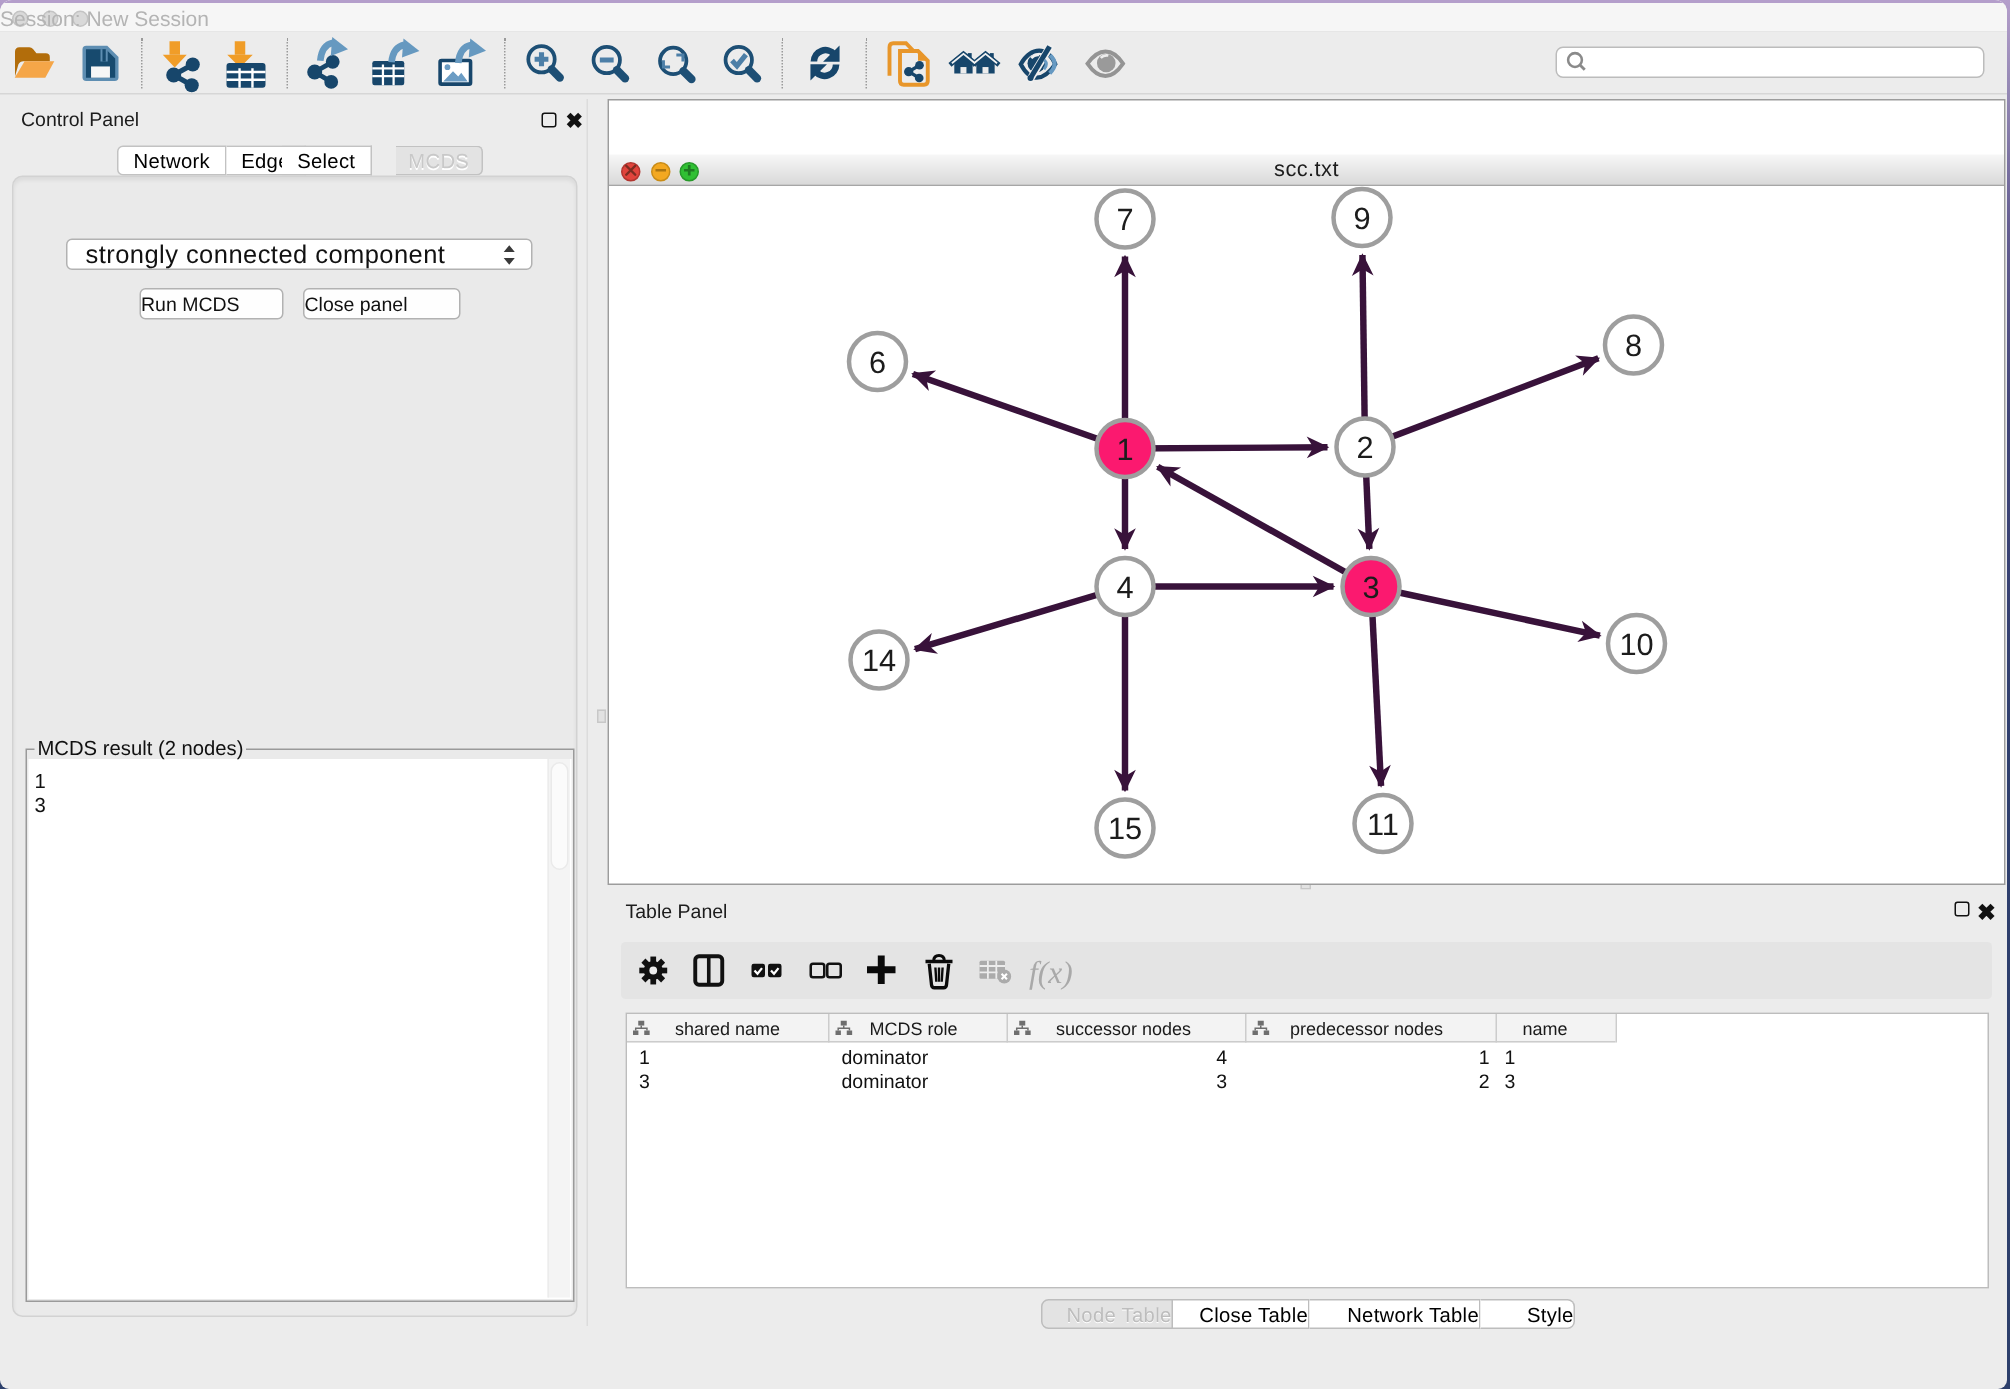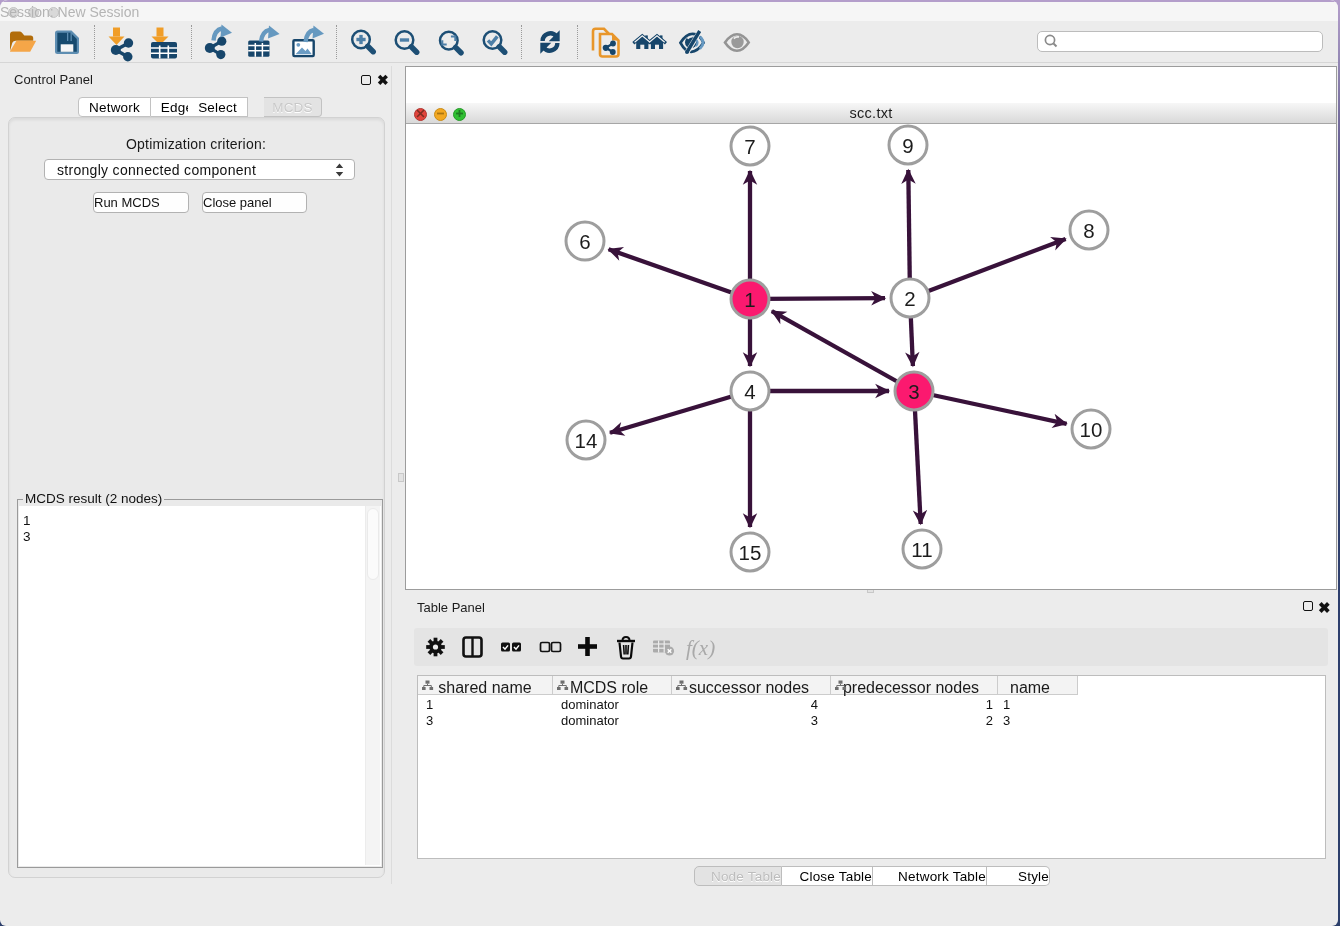--- a/index.html
+++ b/index.html
@@ -14,37 +14,37 @@
 #toolbar { position:absolute; left:0; top:21px; width:1338px; height:42px; background:#ececec; border-bottom:1px solid #d6d6d6; }
 .sep { position:absolute; top:4px; height:34px; width:0; border-left:1px dotted #9a9a9a; }
 #searchbox { position:absolute; left:1037px; top:10px; width:286px; height:21px; background:#fff; border:1px solid #bcbcbc; border-radius:5px; }
 
 #cp { position:absolute; left:0; top:66px; width:392px; height:818px; background:#ececec; border-right:1px solid #dcdcdc; }
 #cp-title { position:absolute; left:14px; top:6px; font-size:13px; color:#1c1c1c; }
 .wicon { position:absolute; font-size:13px; color:#111; }
 .tab { position:absolute; top:97px; height:20px; background:#fff; border:1px solid #c2c2c2; font-size:13.5px; font-weight:normal; color:#000; text-align:center; line-height:19px; letter-spacing:0.2px; }
 #cp-content { position:absolute; left:8px; top:117px; width:377px; height:761px; background:#eaeaea; border:1px solid #d2d2d2; border-radius:7px; box-shadow:inset 0 2px 3px rgba(0,0,0,0.07); }
 #opt-label { position:absolute; left:0; top:136px; width:392px; text-align:center; font-size:14px; letter-spacing:0.2px; color:#1a1a1a; }
-#dropdown { position:absolute; left:44px; top:159px; width:311px; height:21px; background:#fff; border:1px solid #b2b2b2; border-radius:4px; font-size:14px; letter-spacing:0.3px; color:#111; line-height:20px; padding-left:12px; }
+#dropdown { position:absolute; left:44px; top:159px; width:311px; height:21px; background:#fff; border:1px solid #b2b2b2; border-radius:4px; font-size:17px; letter-spacing:0.3px; color:#111; line-height:20px; padding-left:12px; }
 .btn { position:absolute; top:192px; height:21px; background:#fefefe; border:1px solid #b2b2b2; border-radius:4px; font-size:13px; color:#111; line-height:19px; }
 #fieldset { position:absolute; left:17px; top:499px; width:366px; height:369px; border:1px solid #9a9a9a; }
 #fieldset-label { position:absolute; left:23px; top:491px; font-size:13.5px; color:#111; background:#eaeaea; padding:0 2px; }
 #result-white { position:absolute; left:19px; top:506px; width:362px; height:360px; background:#fff; }
 
 .vhandle { position:absolute; background:#e2e2e2; border:1px solid #c8c8c8; }
 
 #netwin { position:absolute; left:405px; top:66px; width:932px; height:524px; background:#fff; border:1px solid #9c9c9c; }
 #nettitle { position:absolute; left:0; top:4px; width:930px; height:21px; background:linear-gradient(#f7f7f7,#d9d9d9); border-bottom:1px solid #a6a6a6;margin-top:32px; }
 #nettitle-text { position:absolute; left:0; top:2px; width:930px; text-align:center; font-size:14.5px; letter-spacing:0.3px; color:#1d1d1d; }
 .mtl { position:absolute; top:4.5px; width:13px; height:13px; border-radius:50%; }
 
 #tp { position:absolute; left:405px; top:593px; width:932px; height:298px; background:#ececec; }
 #tp-title { position:absolute; left:12px; top:7px; font-size:13px; color:#1c1c1c; }
 #tbl { position:absolute; left:12px; top:82px; width:909px; height:184px; background:#fff; border:1px solid #bdbdbd; }
-#tblhead { position:absolute; left:0; top:0; width:659px; height:19px; background:#f3f3f3; border-bottom:1px solid #cccccc; font-size:16px; color:#1a1a1a; }
+#tblhead { position:absolute; left:0; top:0; width:659px; height:19px; background:#f3f3f3; border-bottom:1px solid #cccccc; font-size:12px; color:#1a1a1a; }
 .hdiv { position:absolute; top:0; height:19px; width:0; border-left:1px solid #cccccc; }
 .hlabel { position:absolute; top:3px; text-align:center; }
 .cell { position:absolute; font-size:13px; color:#111; }
 .btab { position:absolute; top:273px; height:20px; border:1px solid #bdbdbd; background:#fff; font-size:13.5px; font-weight:normal; color:#000; text-align:right; line-height:19px; letter-spacing:0.2px; }
 
 #statusbar { position:absolute; left:0; top:893px; width:1338px; height:33px; background:#ececec; border-top:1px solid #c6c6c6; }
 #listbtn { position:absolute; left:11px; top:6px; width:27px; height:20px; background:#fdfdfd; border:1px solid #a8a8a8; }
 #membtn { position:absolute; left:1254px; top:4px; width:75px; height:24px; background:#f8f8f8; border:1px solid #989898; font-size:12px; color:#111; }
 svg { display:block; }
 </style>
@@ -218,21 +218,20 @@
   <div id="cp">
     <div id="cp-title">Control Panel</div>
   </div>
   <div class="wicon" style="left:361px; top:75px; width:10px; height:10px; border:1.5px solid #111; border-radius:2px;"></div>
   <div class="wicon" style="left:377px; top:72px; font-weight:bold; font-size:14px;">✖</div>
   <div class="tab" style="left:78px;  width:73px; border-radius:4px 0 0 4px;">Network</div>
   <div class="tab" style="left:151px; width:53px; border-left:none;">Edge</div>
   <div class="tab" style="left:188px; width:60px; border-left:none;">Select</div>
   <div class="tab" style="left:264px; width:58px; border-left:none; background:#e3e3e3; color:#c8c8c8; text-shadow:0 1px 0 #fff; border-radius:0 4px 4px 0;">MCDS</div>
   <div id="cp-content"></div>
-  <div id="opt-label">Optimization criterion:</div>
   <div id="dropdown">strongly connected component
     <svg width="11" height="16" style="position:absolute; right:9px; top:2px;" viewBox="0 0 11 16">
       <path d="M1.8 6 L5.5 1.5 L9.2 6 Z M1.8 10 L5.5 14.5 L9.2 10 Z" fill="#3a3a3a"></path>
     </svg>
   </div>
   <div class="btn" style="left:93px; width:96px;">Run MCDS</div>
   <div class="btn" style="left:202px; width:105px;">Close panel</div>
   <div id="fieldset"></div>
   <div id="result-white">
     <div style="position:absolute; left:4px; top:7px; font-size:13.5px; color:#111; line-height:16px;">1<br>3</div>

